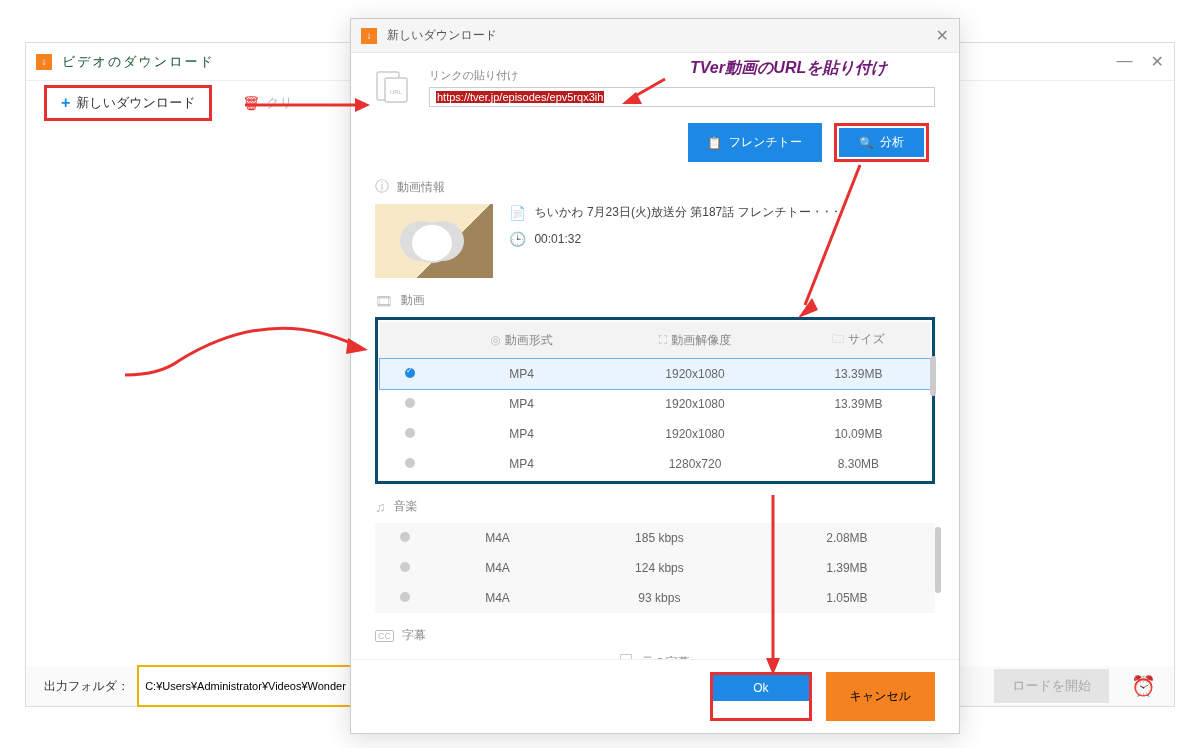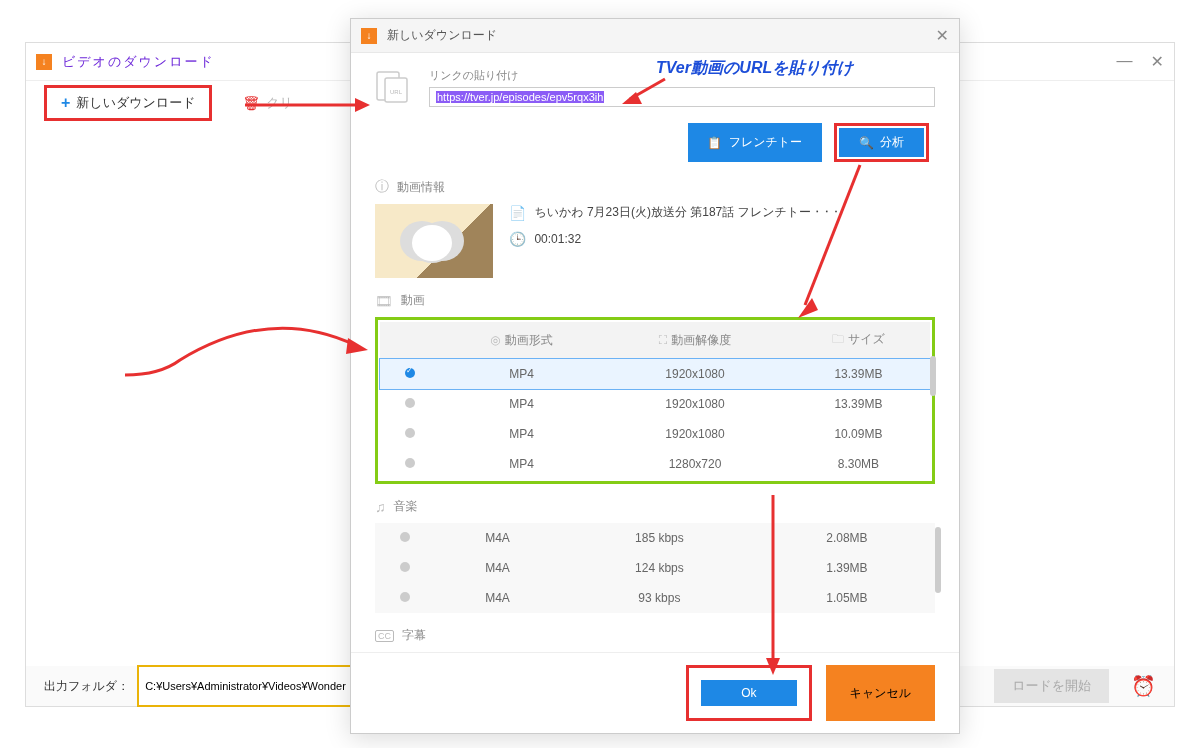--- a/index.html
+++ b/index.html
@@ -20,21 +20,21 @@
       padding: 0 10px;
       border-bottom: 1px solid #eee;
     }
     .parent-titlebar .app-icon {
       width: 16px; height: 16px;
       background: #f58220;
       display: inline-flex; align-items: center; justify-content: center;
       margin-right: 10px;
       color: #fff; font-size: 10px;
     }
-    .parent-titlebar .title { font-size: 13px; color: #6d28d9; letter-spacing: 2px; }
+    .parent-titlebar .title { font-size: 13px; color: #14532d; letter-spacing: 2px; }
     .parent-titlebar .win-controls { margin-left: auto; display: flex; gap: 18px; }
     .parent-titlebar .win-btn { font-size: 16px; color: #888; cursor: pointer; }
 
     .parent-toolbar {
       height: 44px;
       display: flex;
       align-items: center;
       padding: 0 18px;
       gap: 30px;
     }
@@ -122,21 +122,21 @@
       position: relative;
     }
     .url-input-wrap { flex: 1; }
     .url-label { font-size: 11px; color: #888; margin-bottom: 4px; display: block; }
     .url-input {
       width: 100%;
       border: 1px solid #ccc;
       padding: 3px 6px;
       font-size: 11px;
     }
-    .url-input .seltext { background: #8b5cf6; color: #fff; padding: 0 1px; }
+    .url-input .seltext { background: #b91c1c; color: #fff; padding: 0 1px; }
 
     .analyze-row {
       display: flex; justify-content: flex-end; gap: 12px;
       margin-top: 10px; padding: 6px 6px 2px;
     }
     .btn-blue {
       background: #1e88e5;
       color: #fff;
       border: none;
       padding: 6px 20px;
@@ -155,21 +155,21 @@
     .thumb {
       width: 118px; height: 74px;
       background: linear-gradient(135deg,#f7e9c8 0%,#f7e9c8 60%,#a0845a 60%,#a0845a 100%);
       display:flex;align-items:center;justify-content:center;
       position:relative;
     }
     .thumb::after{content:"";position:absolute;left:30%;top:25%;width:40px;height:36px;border-radius:50%;background:#fff;border:2px solid #ddd;box-shadow:-10px -2px 0 #ddd,10px -2px 0 #ddd;}
     .video-text { font-size: 12px; color: #444; }
     .video-text .row { display:flex; align-items:center; gap:8px; margin-bottom:10px;}
 
-    .table-border { border: 3px solid #84cc16; padding: 2px; }
+    .table-border { border: 3px solid #0c4a6e; padding: 2px; }
     .formats-table { width: 100%; border-collapse: collapse; font-size: 12px; position:relative;}
     .formats-table th { background: #f3f3f3; color: #888; font-weight: normal; padding: 8px; text-align: center; }
     .formats-table td { padding: 8px; text-align: center; color: #666; }
     .formats-table tr.selected { background: #eaf4ff; outline: 1px solid #6cb2f5; }
     .radio-dot { width: 10px; height: 10px; border-radius: 50%; background: #ccc; display:inline-block;}
     .radio-dot.on { background: #1e88e5; position:relative;}
     .radio-dot.on::after{content:"✓";color:#fff;font-size:8px;position:absolute;left:1px;top:-2px;}
     .th-icon { margin-right: 4px; color: #bbb; }
     .scroll-thumb{position:absolute;right:-6px;top:34px;width:6px;height:40px;background:#ccc;border-radius:3px;}
 
@@ -177,29 +177,29 @@
     .checkbox { width:12px;height:12px;border:1px solid #ccc;display:inline-block;margin-right:6px;}
     .lang-select { border:1px solid #ddd; width:140px; height:22px; display:inline-flex;align-items:center;justify-content:flex-end;padding:0 6px;color:#bbb;}
 
     .modal-footer {
       border-top: 1px solid #eee;
       padding: 12px 24px;
       display: flex;
       justify-content: flex-end;
       gap: 14px;
     }
-    .ok-border { border: 3px solid #e73030; padding: 12px; }
+    .ok-border { border: 3px solid #e73030; padding: 0; }
     .btn-ok { background: #1e88e5; color:#fff; border:none; padding:6px 40px; font-size:12px; cursor:pointer;}
     .btn-cancel { background: #f58220; color:#000000; border:none; padding:16px 24px; font-size:12px; cursor:pointer;}
 
     
     .annot-text {
       position: absolute;
-      left: 656px; top: 58px;
-      color: #1d4ed8;
+      left: 690px; top: 58px;
+      color: #701a75;
       font-size: 16px;
       font-weight: bold;
       font-style: italic;
     }
     .arrow { position: absolute; pointer-events: none; }
     svg.arrow path { stroke: #e73030; stroke-width: 3; fill: none; }
     svg.arrow .head { fill: #e73030; stroke:none;}
   </style>
 </head>
 <body>

